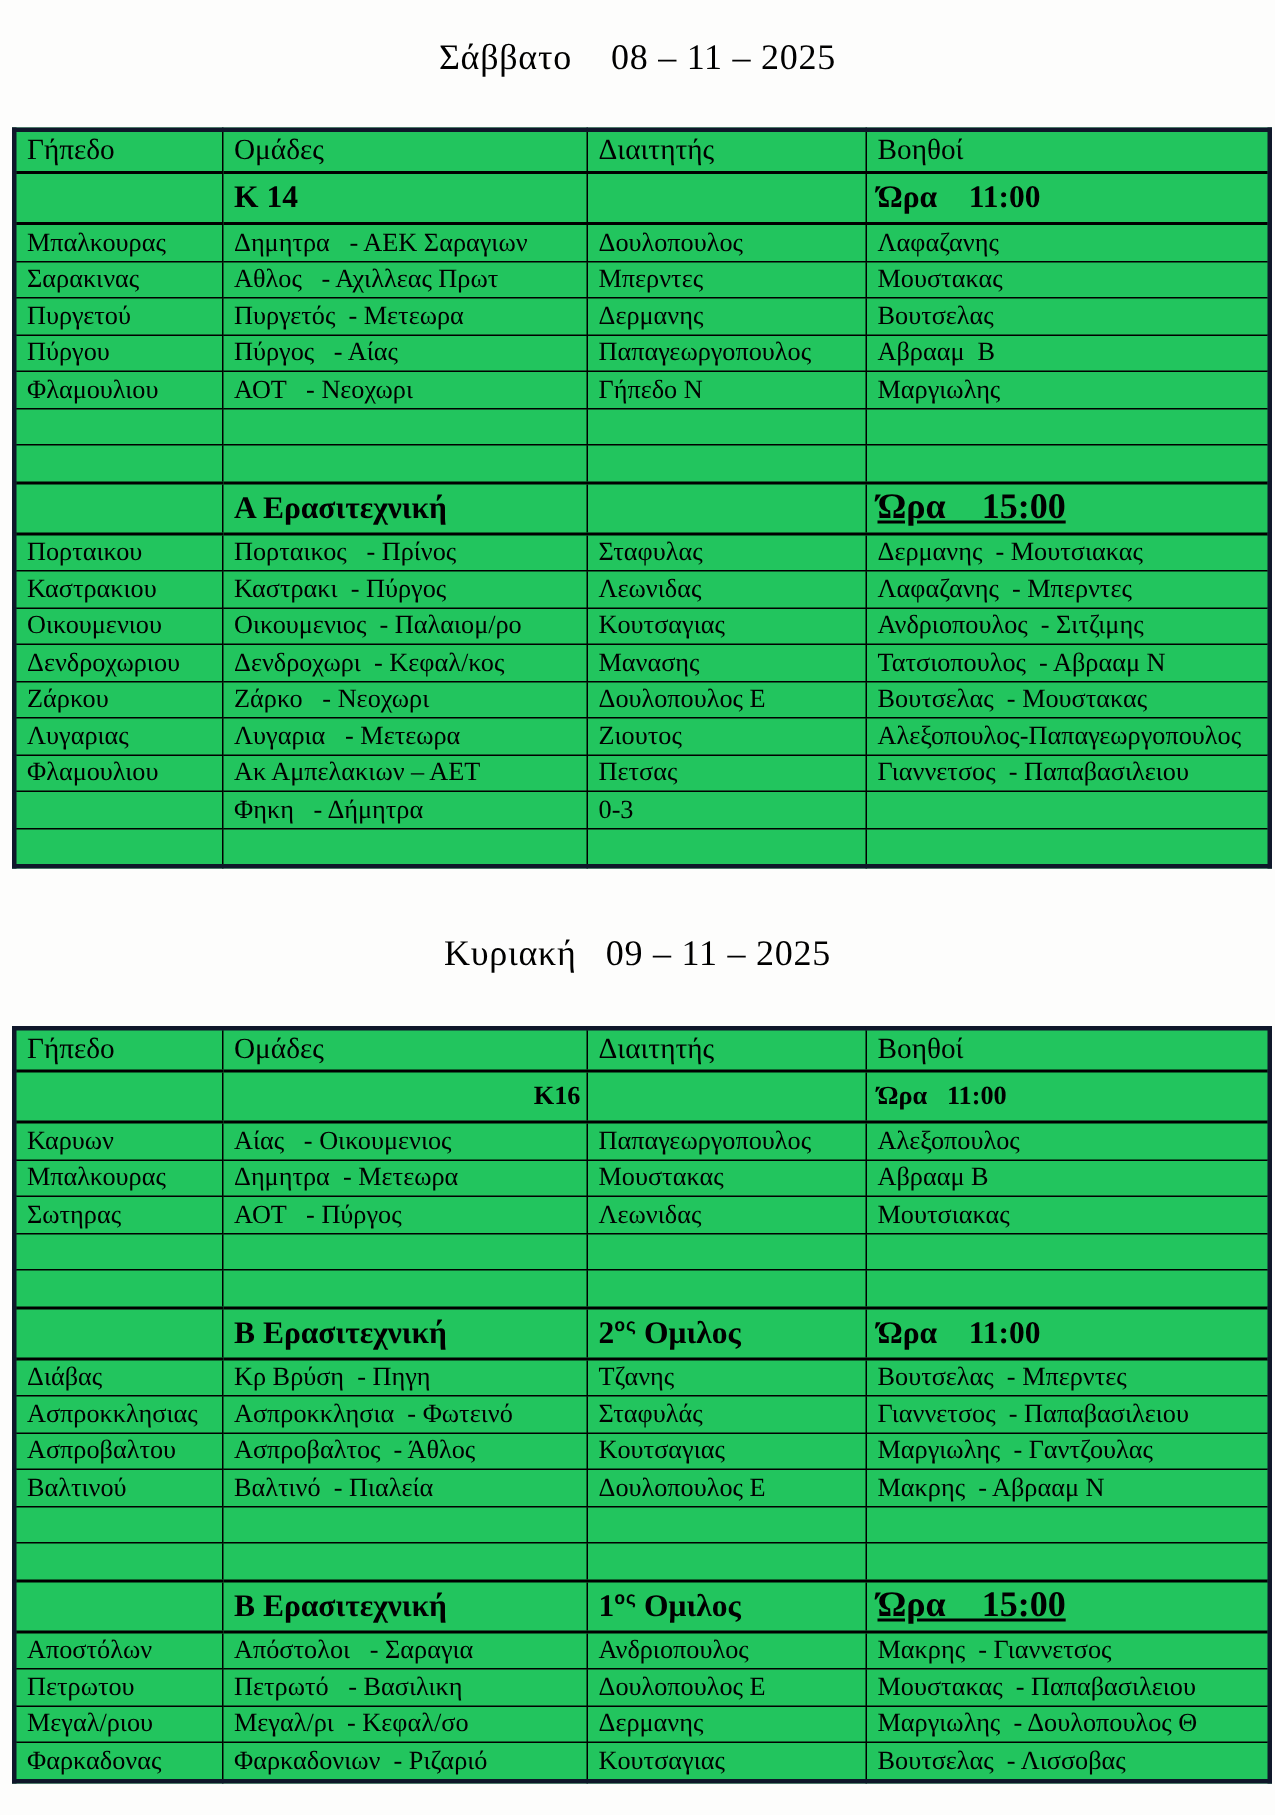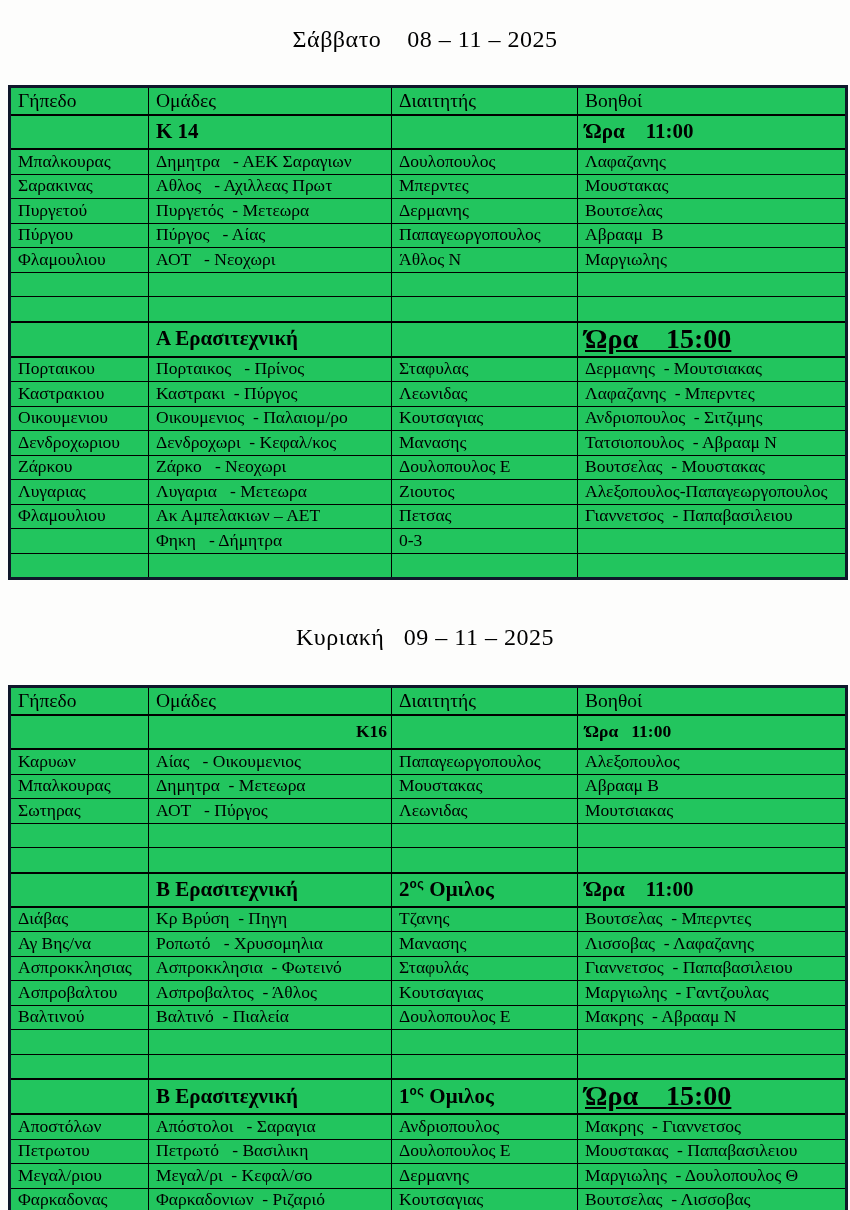--- a/index.html
+++ b/index.html
@@ -38,21 +38,21 @@
   tr.section td{
     height:31px;
     border-top:2.5px solid #000;
     border-bottom:2.5px solid #000;
   }
   tr.empty td{height:22.5px;}
   td.b{font-weight:bold;border-radius:15px;}
   td.u span.inner{text-decoration:underline;}
   td.c{text-align:right;}
   td.lg{font-size:21px;}
-  td.xl{font-size:28px;}
+  td.xl{font-size:24px;}
   sup{font-size:58%;line-height:0;font-family:Liberation Mono, monospace;}
 </style>
 </head>
 <body>
 
 <div class="page">
 
   <h1 class="day-title" id="saturday-title">Σάββατο    08 – 11 – 2025</h1>
 
   <table id="saturday-table">
@@ -95,21 +95,21 @@
         </tr>
         <tr class="data">
           <td><span class="inner">Πύργου</span></td>
           <td><span class="inner">Πύργος   - Αίας</span></td>
           <td><span class="inner">Παπαγεωργοπουλος</span></td>
           <td><span class="inner">Αβρααμ  Β</span></td>
         </tr>
         <tr class="data">
           <td><span class="inner">Φλαμουλιου</span></td>
           <td><span class="inner">ΑΟΤ   - Νεοχωρι</span></td>
-          <td><span class="inner">Άθλος Ν</span></td>
+          <td><span class="inner">Γήπεδο Ν</span></td>
           <td><span class="inner">Μαργιωλης</span></td>
         </tr>
         <tr class="empty">
           <td><span class="inner"></span></td>
           <td><span class="inner"></span></td>
           <td><span class="inner"></span></td>
           <td><span class="inner"></span></td>
         </tr>
         <tr class="empty">
           <td><span class="inner"></span></td>
@@ -238,26 +238,20 @@
           <td class="b lg"><span class="inner">2<sup>ος</sup> Ομιλος</span></td>
           <td class="b lg"><span class="inner">Ώρα    11:00</span></td>
         </tr>
         <tr class="data">
           <td><span class="inner">Διάβας</span></td>
           <td><span class="inner">Κρ Βρύση  - Πηγη</span></td>
           <td><span class="inner">Τζανης</span></td>
           <td><span class="inner">Βουτσελας  - Μπερντες</span></td>
         </tr>
         <tr class="data">
-          <td><span class="inner">Αγ Βης/να</span></td>
-          <td><span class="inner">Ροπωτό   - Χρυσομηλια</span></td>
-          <td><span class="inner">Μανασης</span></td>
-          <td><span class="inner">Λισσοβας  - Λαφαζανης</span></td>
-        </tr>
-        <tr class="data">
           <td><span class="inner">Ασπροκκλησιας</span></td>
           <td><span class="inner">Ασπροκκλησια  - Φωτεινό</span></td>
           <td><span class="inner">Σταφυλάς</span></td>
           <td><span class="inner">Γιαννετσος  - Παπαβασιλειου</span></td>
         </tr>
         <tr class="data">
           <td><span class="inner">Ασπροβαλτου</span></td>
           <td><span class="inner">Ασπροβαλτος  - Άθλος</span></td>
           <td><span class="inner">Κουτσαγιας</span></td>
           <td><span class="inner">Μαργιωλης  - Γαντζουλας</span></td>

